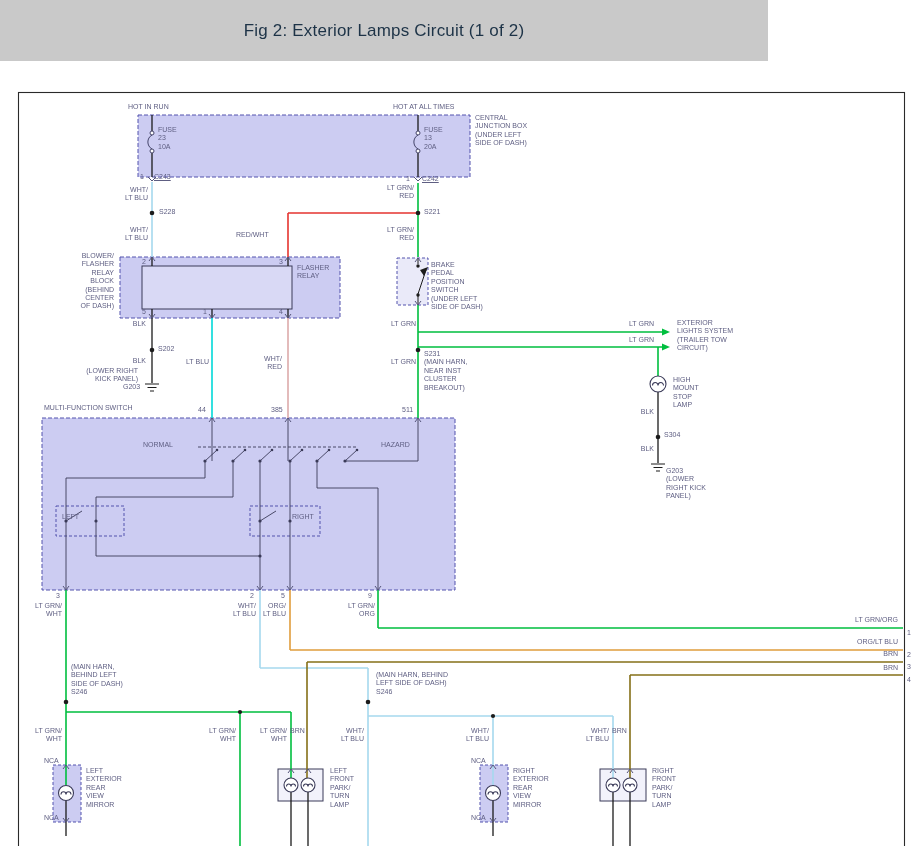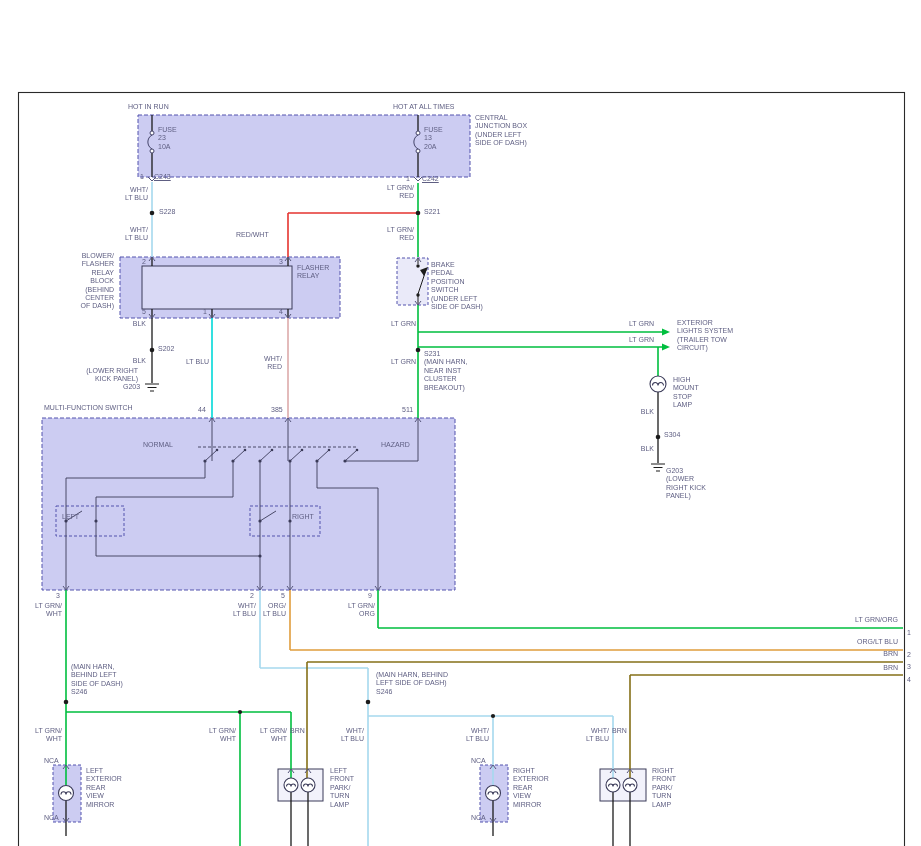--- a/index.html
+++ b/index.html
@@ -335,14 +335,17 @@
 EXTERIOR
 REAR
 VIEW
 MIRROR</div>
   <div class="lbl" style="left:652px;top:767px">RIGHT
 FRONT
 PARK/
 TURN
 LAMP</div>
 
+  <div class="header">
+    <div class="title">Fig 2: Exterior Lamps Circuit (1 of 2)</div>
+  </div>
 
 </div>
 
 </body></html>

